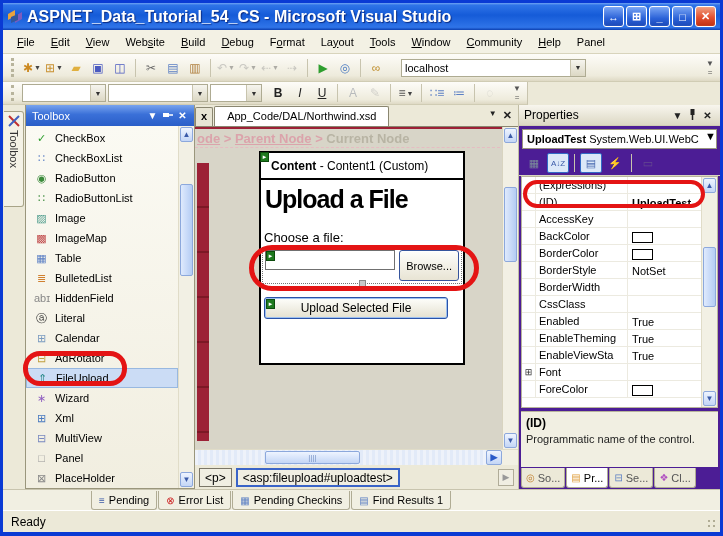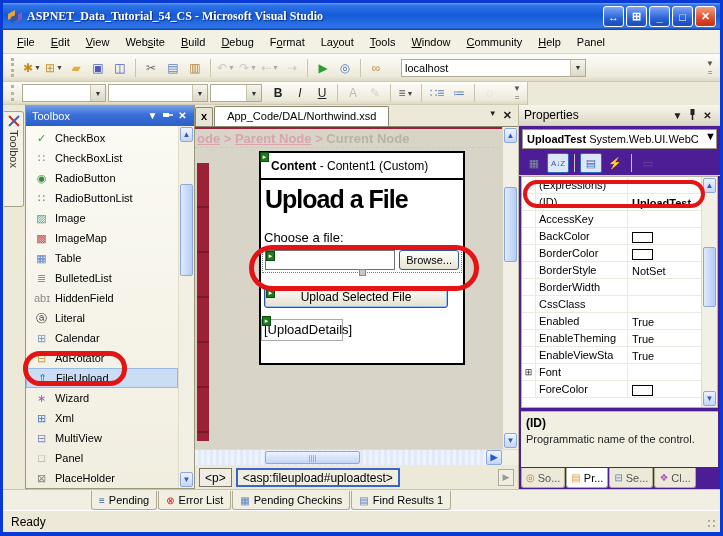--- a/index.html
+++ b/index.html
@@ -3,22 +3,22 @@
 <meta charset="utf-8">
 <style>
   * { margin:0; padding:0; box-sizing:border-box; }
   body { font-family:"Liberation Sans", sans-serif; background:#888; }
   .window { position:relative; width:723px; height:536px; border:3px solid #0a3ad4; border-bottom-width:4px;
             background:#ece9d8; display:flex; flex-direction:column; font-size:11px; color:#000; overflow:hidden; }
 
   
   .titlebar { height:27px; flex:0 0 27px; display:flex; align-items:center; padding:0 4px; gap:4px;
     background:linear-gradient(180deg,#6fa3f2 0%,#2f74e8 8%,#155bd8 45%,#2f74e8 90%,#0c3fb0 100%); }
-  .titlebar .title { color:#fff; font-weight:bold; font-size:12px; text-shadow:1px 1px 1px #0a2a80; flex:1;
-    white-space:nowrap; overflow:hidden;font-family:Liberation Serif, serif; }
+  .titlebar .title { color:#fff; font-weight:bold; font-size:16px; text-shadow:1px 1px 1px #0a2a80; flex:1;
+    white-space:nowrap; overflow:hidden; }
   .capbtn { width:21px; height:21px; border:1px solid #fff; border-radius:3px; color:#fff; font-size:11px; font-weight:bold;
     display:flex; align-items:center; justify-content:center;
     background:linear-gradient(180deg,#7aa6f4,#2b62d8 60%,#1a48b8); box-shadow:inset 0 0 2px #fff3; }
   .capbtn.close { background:linear-gradient(180deg,#f0a080,#e25030 55%,#c03010); }
 
   
   .menubar { height:24px; flex:0 0 24px; background:#f3f1e4; border-bottom:1px solid #d8d4bc;
     display:flex; align-items:center; padding-left:6px; }
   .menu-item { padding:3px 8px; cursor:default; }
   .menu-item u { text-decoration:underline; }
@@ -84,21 +84,21 @@
     repeating-linear-gradient(180deg,#9c2136 0 43px,#7c1826 43px 45px); }
 
   .cbox { position:absolute; left:64px; top:24px; width:206px; height:214px; background:#fff; border:2px solid #000; }
   .stag { position:absolute; width:9px; height:10px; background:#1e7a1e; border:1px solid #0c4c0c; color:#fff;
     font-size:7px; line-height:8px; text-align:center; }
   .cbox-hdr { height:27px; border-bottom:2px solid #000; padding:6px 4px 0 10px; font-size:12px; }
   .design-h1 { font-size:25px; font-weight:800; letter-spacing:-1px; margin:5px 0 0 4px; }
   .choose { font-size:13px; margin:16px 0 2px 3px; }
   .fu-wrap { position:relative; margin-left:1px; width:200px; border:1px dotted #777; padding:2px; display:flex; gap:4px; }
   .fu-input { position:relative; width:134px; height:20px; background:#fff; border:1px solid #707070; }
-  .xpbtn { height:20px; background:linear-gradient(180deg,#fefefb,#e8e4d4); border:1px solid #35549c; border-radius:3px;
+  .xpbtn { height:31px; background:linear-gradient(180deg,#fefefb,#e8e4d4); border:1px solid #35549c; border-radius:3px;
     font-size:11px; padding:0 6px; box-shadow:inset 0 1px 0 #fff;text-align:right; }
   .handle { position:absolute; left:96px; bottom:-4px; width:7px; height:7px; background:#c8c8c8; border:1px solid #888; }
   .upload-btn { position:relative; margin:13px 0 0 3px; width:184px; height:22px; text-align:center; font-size:12px;
     background:linear-gradient(180deg,#fefefb,#e4e0d0); border:1px solid #2a52a8; border-radius:3px;
     box-shadow:inset 0 0 0 1px #9cc0f0; line-height:20px; }
   .details { position:relative; margin:11px 0 0 0px; width:82px; height:22px; border:1px solid #aaa;
     font-size:13px; line-height:20px; padding-left:2px; }
 
   .vsb { position:absolute; right:0; top:0; bottom:0; width:16px; background:#f2f0e4; border-left:1px solid #d8d4c0; }
 
@@ -457,24 +457,20 @@
             <span class="fu-input">
               <span class="stag" style="left:0;top:0;">▸</span>
             </span>
             <button class="xpbtn">Browse...</button>
             <span class="handle"></span>
           </div>
           <div class="upload-btn">
             <span class="stag" style="left:1px;top:1px;">▸</span>
             <span>Upload Selected File</span>
           </div>
-          <div class="details">
-            <span class="stag" style="left:0;top:-4px;">▸</span>
-            <span>[UploadDetails]</span>
-          </div>
         </div>
 
         <div class="vsb">
           <span class="sb-btn" style="top:1px;">▲</span>
           <span class="sb-thumb" style="top:60px;height:75px;"></span>
           <span class="sb-btn" style="bottom:1px;">▼</span>
         </div>
       </div>
 
       <div class="hscroll">

